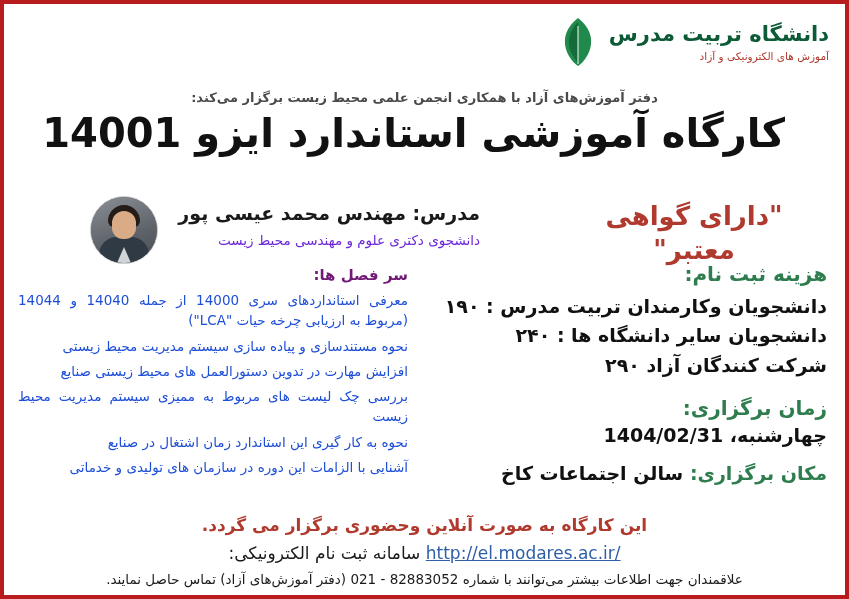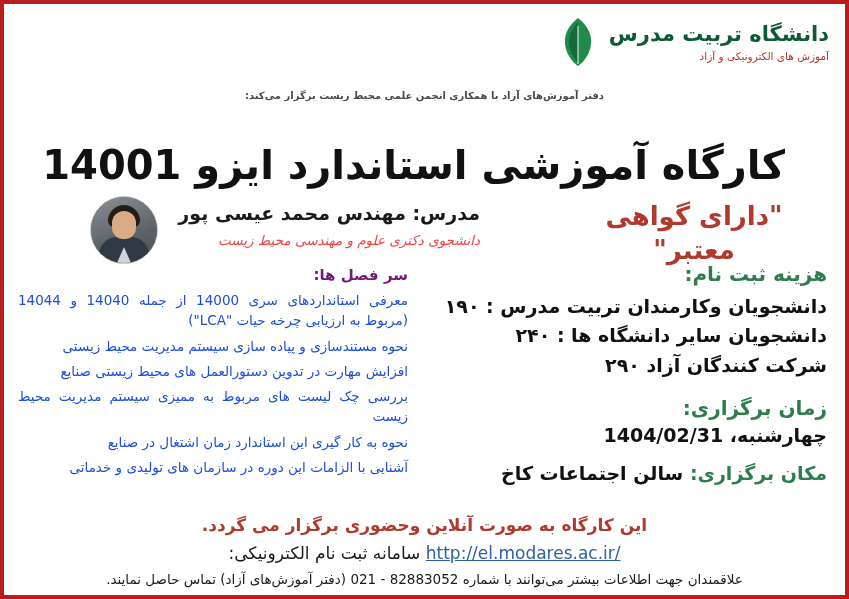--- a/index.html
+++ b/index.html
@@ -64,29 +64,29 @@
   }
   .logo-mark svg { display: block; }
 
   
   .intro {
     position: absolute;
     top: 86px;
     right: 120px;
     left: 120px;
     text-align: center;
-    font-size: 10px;
+    font-size: 13px;
     color: #4a4a4a;
     font-weight: bold;
   }
 
   
   .main-title {
     position: absolute;
-    top: 136px;
+    top: 104px;
     right: 60px;
     left: 60px;
     text-align: center;
     font-size: 40px;
     font-weight: bold;
     color: #111111;
     line-height: 1.25;
     direction: rtl;
     white-space: nowrap;
   }
@@ -122,24 +122,23 @@
     flex: 1;
   }
   .instructor-name {
     font-size: 19px;
     font-weight: bold;
     color: #1a1a1a;
     white-space: nowrap;
   }
   .instructor-role {
     font-size: 13.5px;
-    color: #ef4444;
+    color: #6d28d9;
     margin-top: 8px;
     white-space: nowrap;
-    font-style: italic;
   }
   .avatar {
     width: 66px;
     height: 66px;
     border-radius: 50%;
     overflow: hidden;
     flex: 0 0 auto;
     background: #6b6f74;
     position: relative;
     border: 1px solid #cfcfcf;

